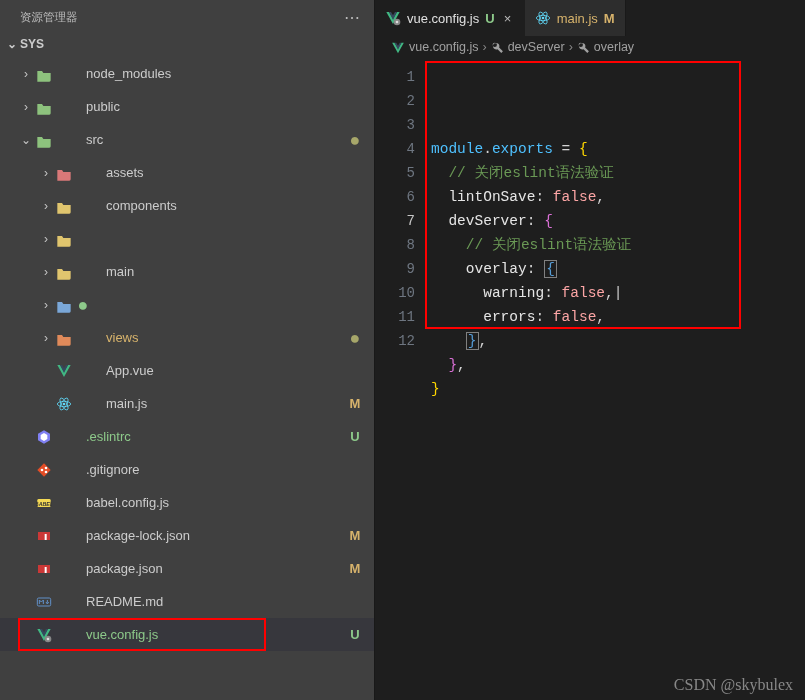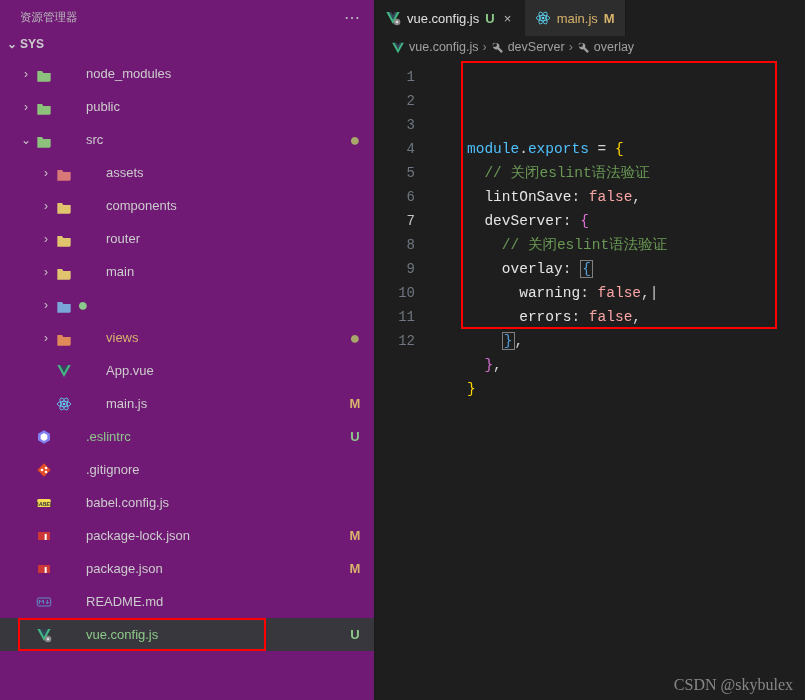--- a/index.html
+++ b/index.html
@@ -10,21 +10,21 @@
   font-size: 13px;
   width: 805px;
   height: 700px;
   overflow: hidden;
   display: flex;
   flex-direction: column;
 }
 .main-layout { display: flex; flex: 1; min-height: 0; }
 .sidebar {
   width: 375px;
-  background: #701a75;
+  background: #404040;
   border-right: 1px solid #191919;
   display: flex;
   flex-direction: column;
   color: #cccccc;
 }
 .sidebar-header {
   display: flex;
   align-items: center;
   justify-content: space-between;
   padding: 8px 14px 6px 20px;
@@ -119,21 +119,20 @@
 }
 .gutter .cur { color: #c6c6c6; }
 .code {
   flex: 1;
   font-family: Consolas, "Courier New", monospace;
   font-size: 14.5px;
   line-height: 24px;
   padding: 6px 10px 0 6px;
   white-space: pre;
   position: relative;
-  margin-left: 36px;
 }
 .code-highlight {
   position: absolute;
   left: 0; top: 2px;
   width: 316px; height: 268px;
   border: 2px solid #ff0000;
   pointer-events: none;
 }
 .tok-prop { color: #e5e5e5; }
 .tok-var { color: #4fc1ff; }
@@ -204,21 +203,20 @@
           <span class="icon"><svg width="16" height="14" viewBox="0 0 24 20">
               <path fill="#e0c56e" d="M2 4h7l2 3h11v11a2 2 0 01-2 2H2z"></path>
             </svg></span>
           <span class="label ">components</span>
         </div>
         <div class="tree-row indent-2">
           <span class="chev">›</span>
           <span class="icon"><svg width="16" height="14" viewBox="0 0 24 20">
               <path fill="#e0c56e" d="M2 4h7l2 3h11v11a2 2 0 01-2 2H2z"></path>
             </svg></span>
-          <span class="label ">router</span>
         </div>
         <div class="tree-row indent-2">
           <span class="chev">›</span>
           <span class="icon"><svg width="16" height="14" viewBox="0 0 24 20">
               <path fill="#e0c56e" d="M2 4h7l2 3h11v11a2 2 0 01-2 2H2z"></path>
             </svg></span>
           <span class="label ">main</span>
         </div>
         <div class="tree-row indent-2">
           <span class="chev">›</span>

